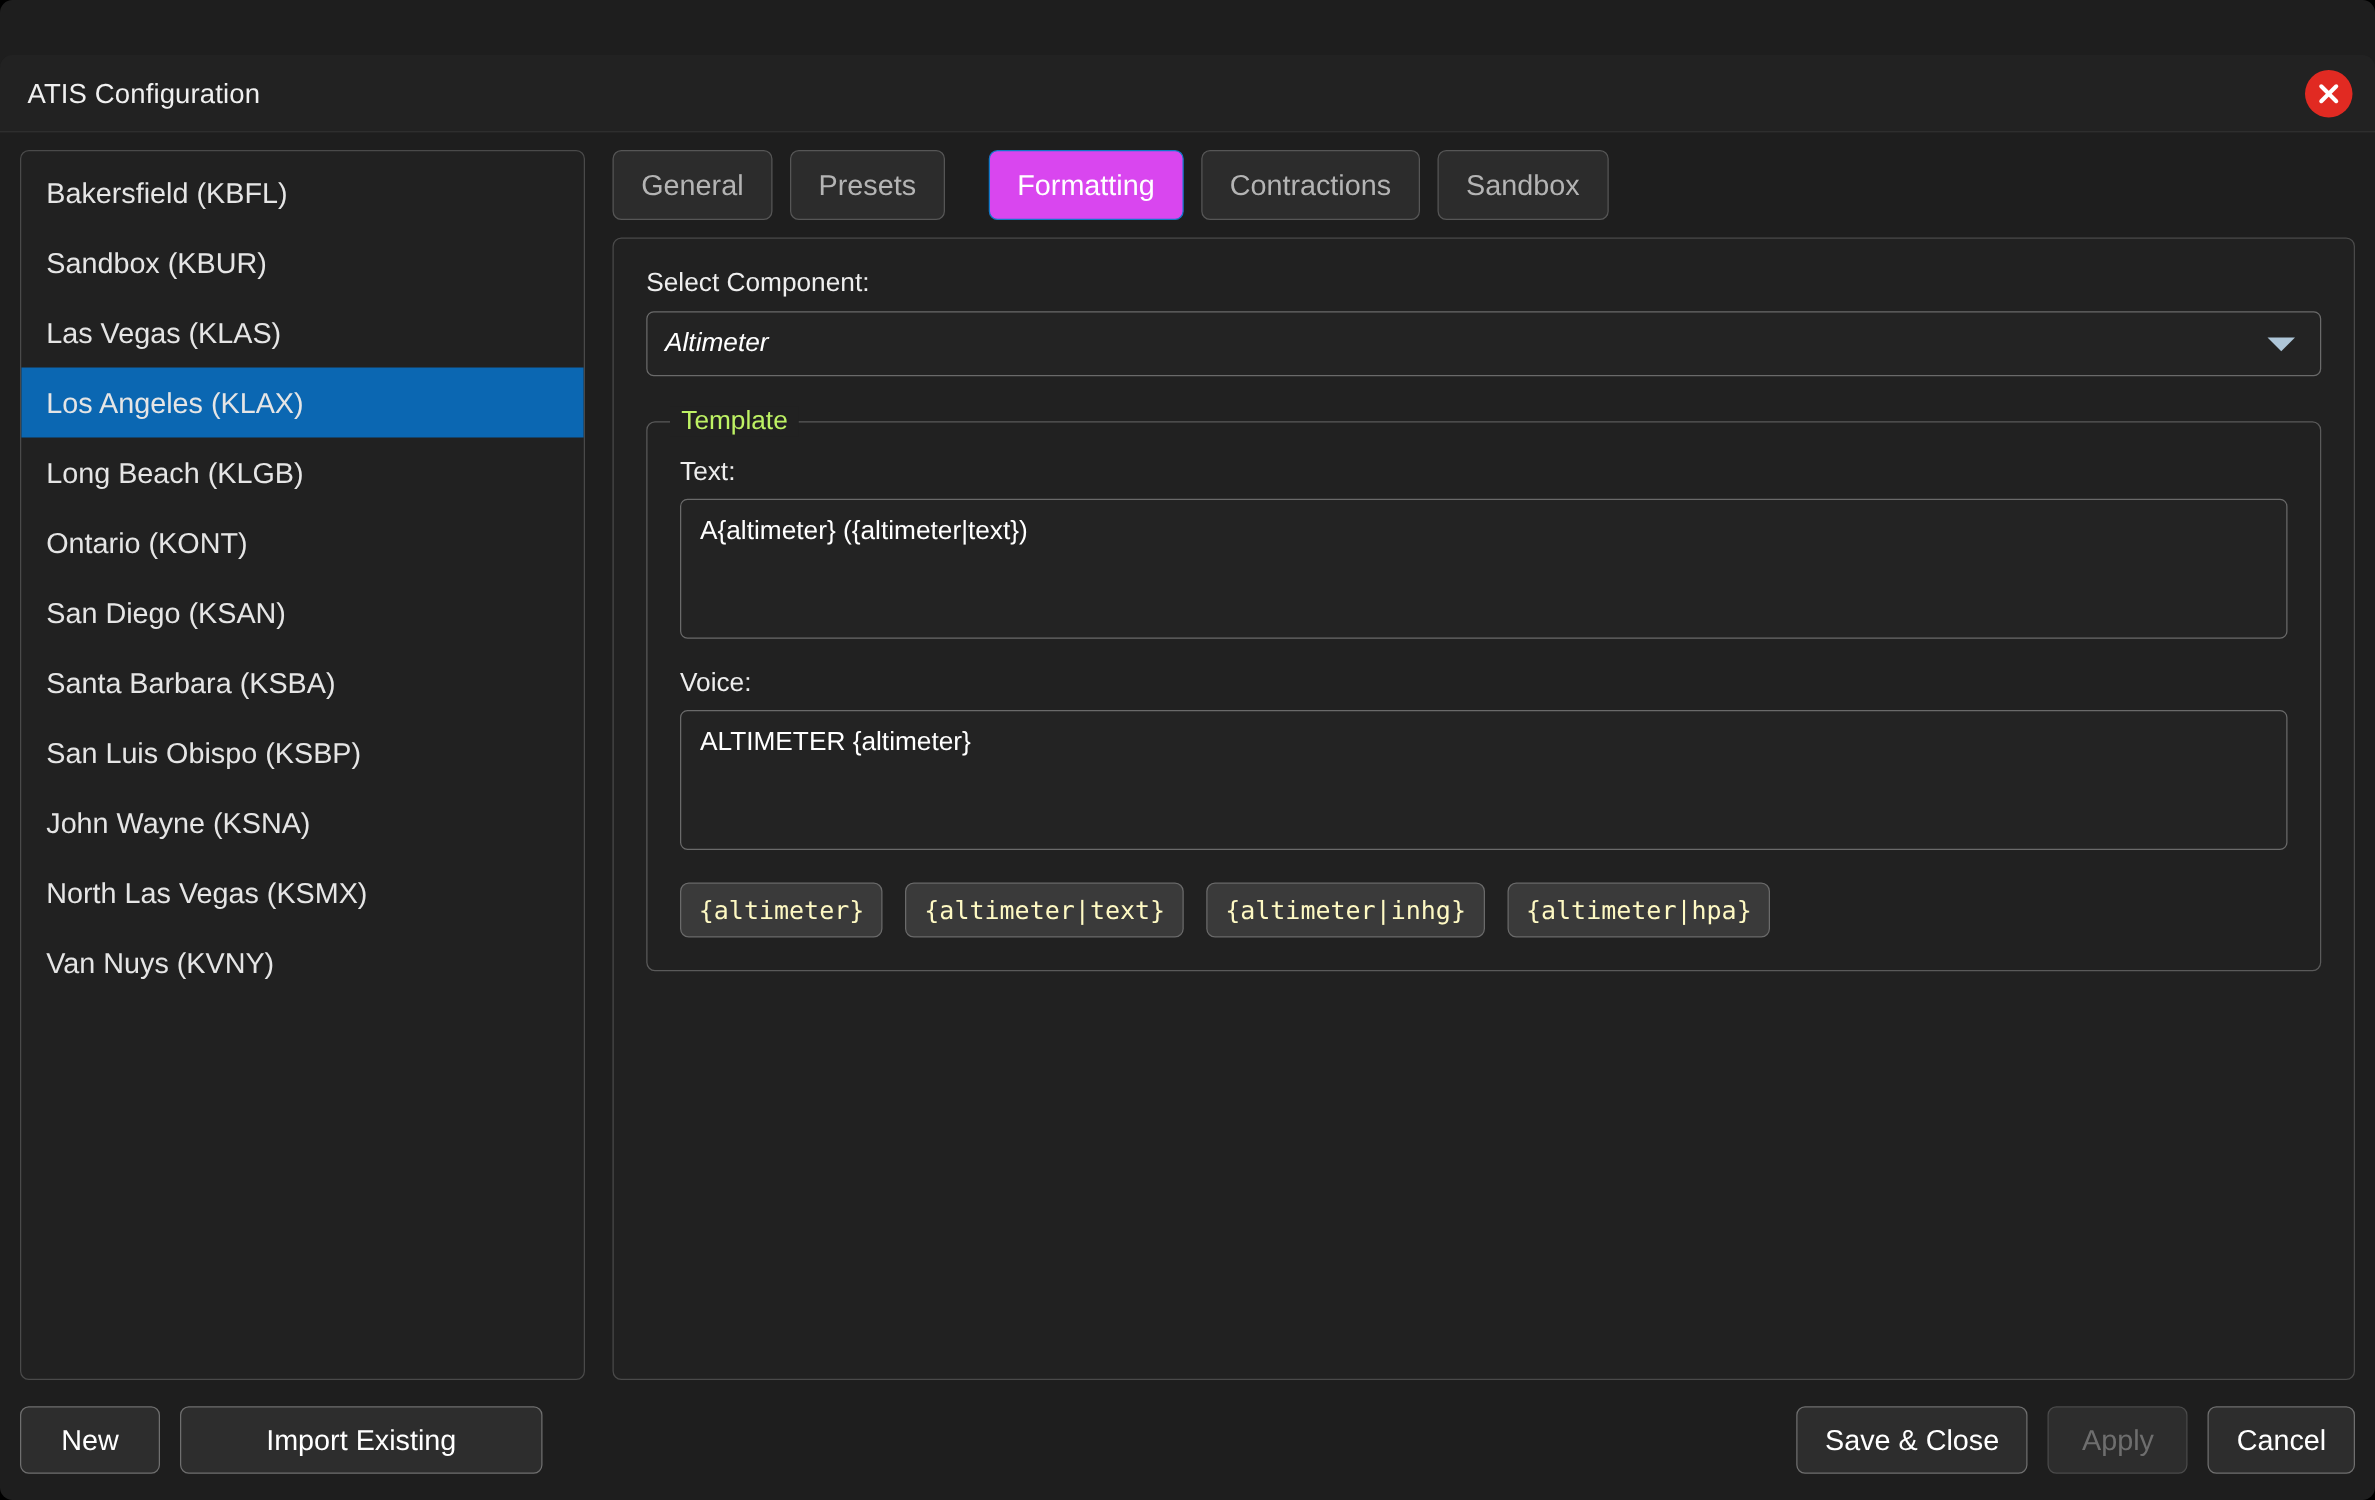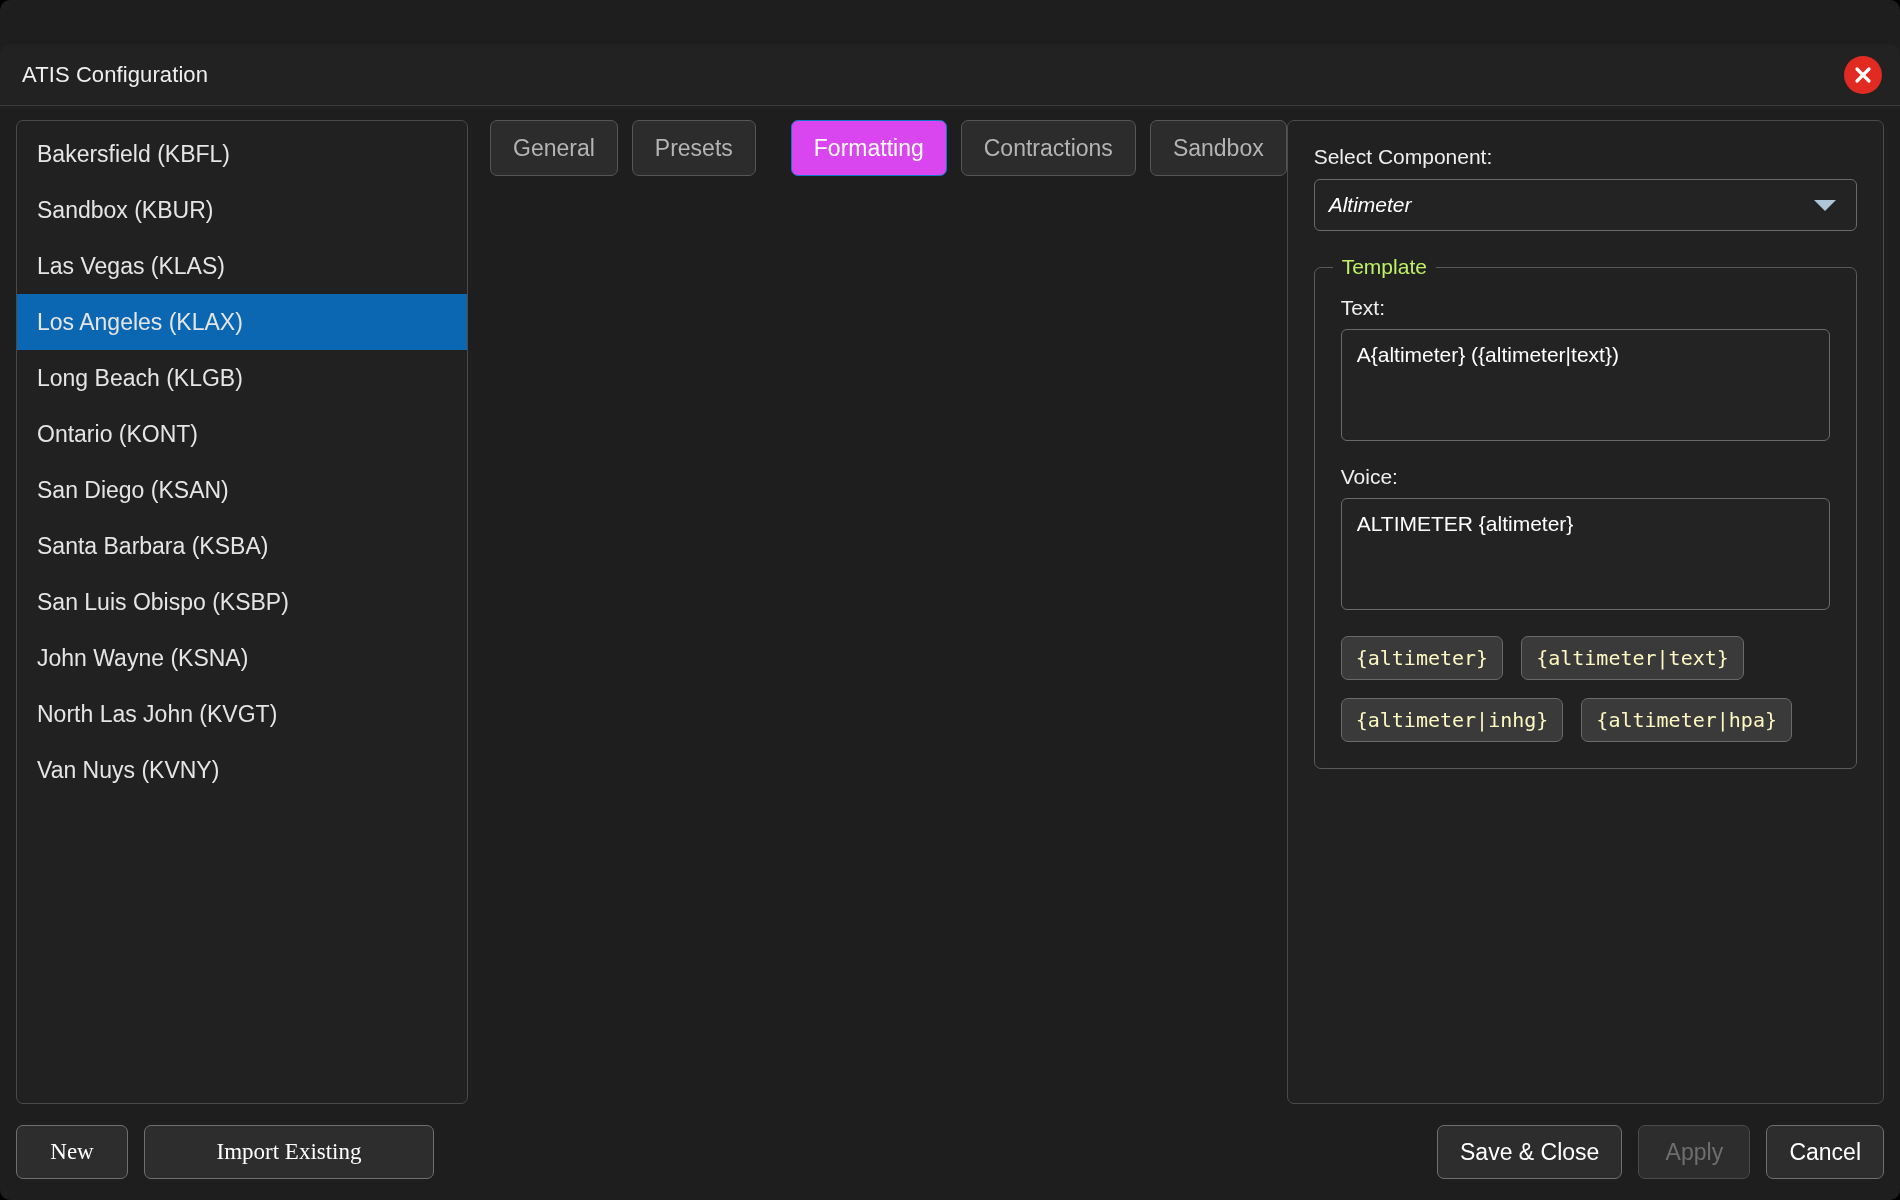--- a/index.html
+++ b/index.html
@@ -90,20 +90,21 @@
     white-space: nowrap;
   }
   .airport-item.selected {
     background: #0b67b2;
   }
 
   
   .right-col {
     flex: 1 1 auto;
     display: flex;
+    flex-direction: column;
     min-height: 0;
   }
   .tabbar {
     display: flex;
     gap: 14px;
     padding-bottom: 14px;
     flex: 0 0 auto;
   }
   .tab {
     height: 56px;
@@ -216,21 +217,21 @@
   }
 
   
   .footer {
     flex: 0 0 auto;
     height: 96px;
     display: flex;
     align-items: center;
     padding: 0 16px;
   }
-  .footer-left { display: flex; gap: 16px; font-family: Liberation Serif, serif; }
+  .footer-left { display: flex; gap: 16px; }
   .footer-right { display: flex; gap: 16px; margin-left: auto; }
   .btn {
     height: 54px;
     min-width: 112px;
     padding: 0 22px;
     border: 1px solid #6f6f6f;
     border-radius: 7px;
     background: #2d2d2d;
     color: #ffffff;
     font-size: 23px;
@@ -269,21 +270,21 @@
         <div class="airport-item">Bakersfield (KBFL)</div>
         <div class="airport-item">Sandbox (KBUR)</div>
         <div class="airport-item">Las Vegas (KLAS)</div>
         <div class="airport-item selected">Los Angeles (KLAX)</div>
         <div class="airport-item">Long Beach (KLGB)</div>
         <div class="airport-item">Ontario (KONT)</div>
         <div class="airport-item">San Diego (KSAN)</div>
         <div class="airport-item">Santa Barbara (KSBA)</div>
         <div class="airport-item">San Luis Obispo (KSBP)</div>
         <div class="airport-item">John Wayne (KSNA)</div>
-        <div class="airport-item">North Las John (KVGT)</div>
+        <div class="airport-item">North Las Vegas (KSMX)</div>
         <div class="airport-item">Van Nuys (KVNY)</div>
       </div>
     </div>
 
     <div class="right-col">
       <div class="tabbar">
         <div class="tab">General</div>
         <div class="tab">Presets</div>
         <div class="tab active">Formatting</div>
         <div class="tab">Contractions</div>

